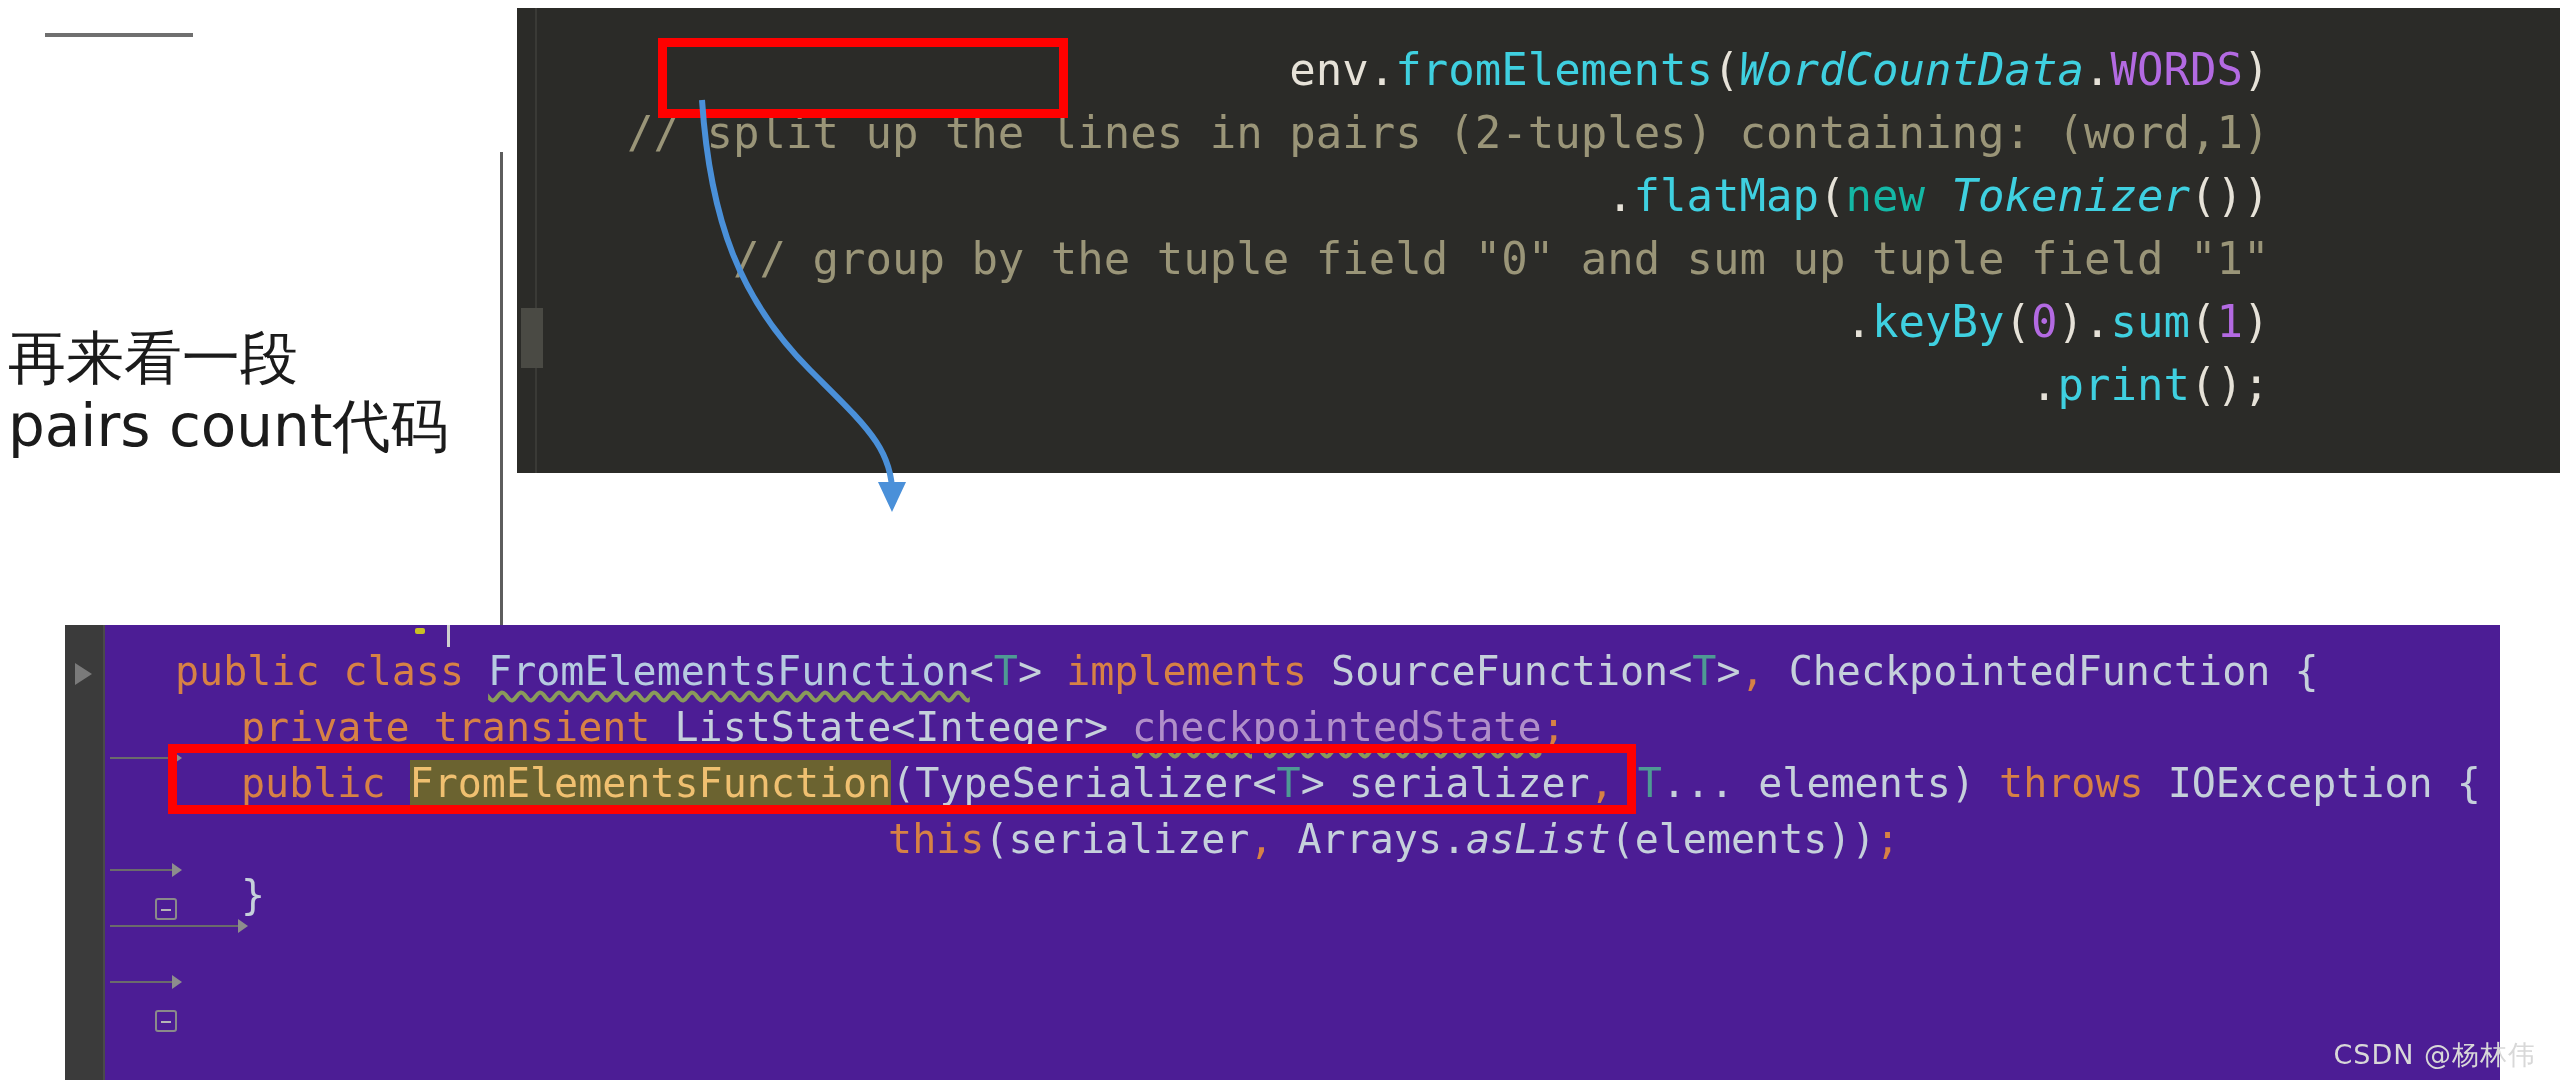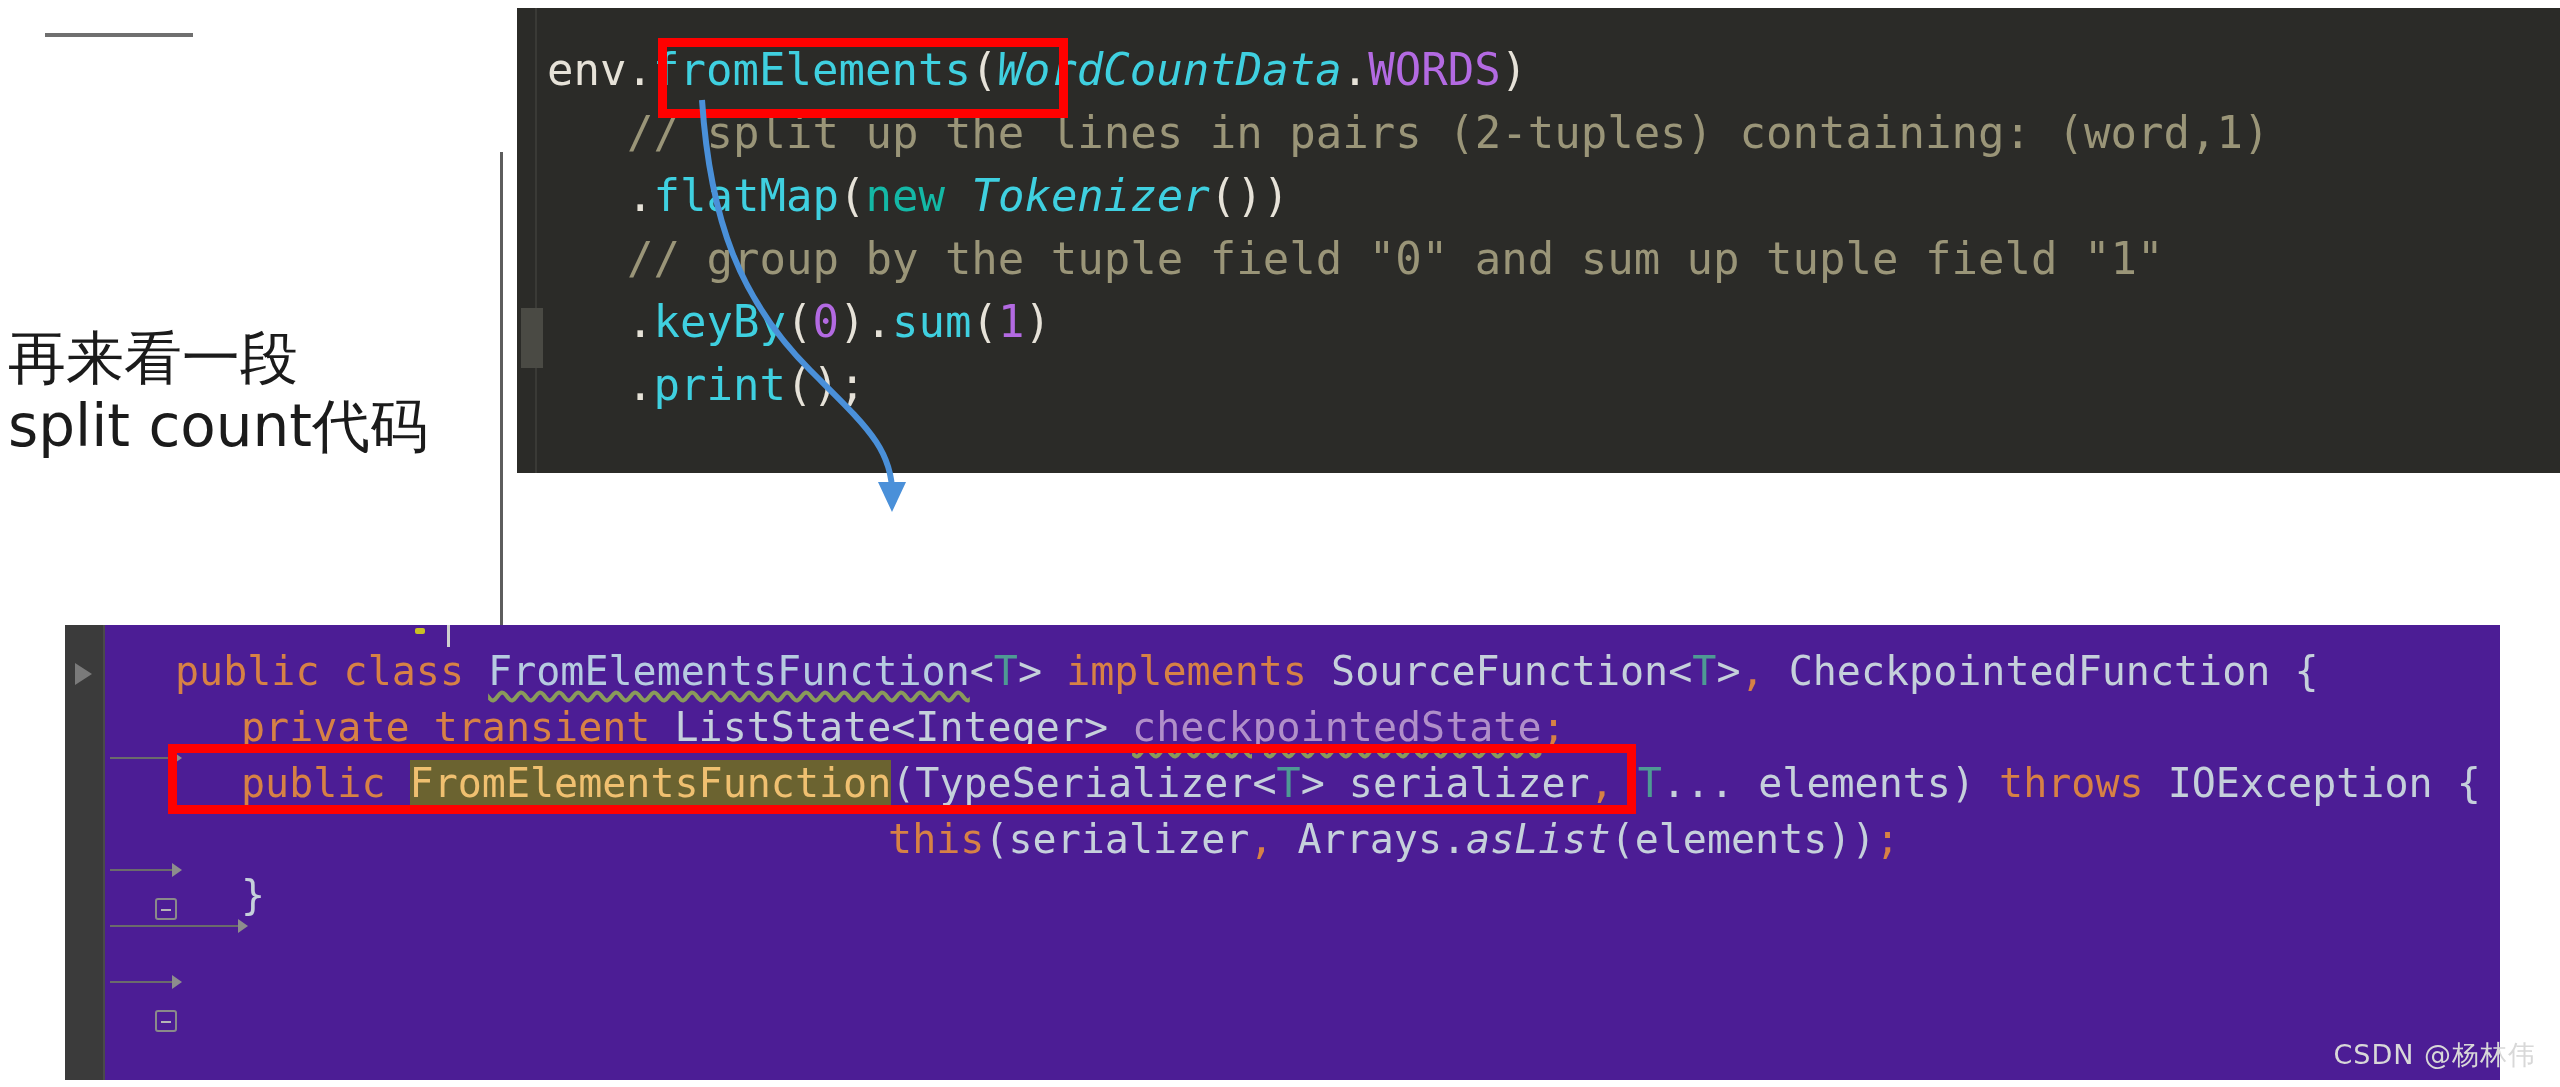--- a/index.html
+++ b/index.html
@@ -48,20 +48,21 @@
 
   
   #top-code-panel {
     position: absolute;
     left: 517px;
     top: 8px;
     width: 2043px;
     height: 465px;
     background: #2b2b28;
     overflow: hidden;
+    text-align: right;
   }
   #top-code-panel .code {
     position: absolute;
     left: 30px;
     top: 30px;
     font-family: "DejaVu Sans Mono", "Liberation Mono", monospace;
     font-size: 44px;
     line-height: 63px;
     white-space: pre;
     letter-spacing: 0px;
@@ -243,21 +244,21 @@
     background: #cfcfcf;
   }
 </style>
 </head>
 <body>
 
 <div id="short-rule"></div>
 <div id="vertical-rule"></div>
 
 <div id="annotation"><span>再来看一段</span>
-<span>split count代码</span></div>
+<span>pairs count代码</span></div>
 
 <div id="top-code-panel">
   <div id="top-panel-guide"></div>
   <div id="top-panel-fold"></div>
   <div class="code" id="top-code"><div style="height: 63px;"><span class="t-plain">env</span><span class="t-plain">.</span><span class="t-method">fromElements</span><span class="t-plain">(</span><span class="t-class">WordCountData</span><span class="t-plain">.</span><span class="t-field">WORDS</span><span class="t-plain">)</span></div><div style="height: 63px; padding-left: 80px;"><span class="t-comment">// split up the lines in pairs (2-tuples) containing: (word,1)</span></div><div style="height: 63px; padding-left: 80px;"><span class="t-plain">.</span><span class="t-method">flatMap</span><span class="t-plain">(</span><span class="t-kw-new">new </span><span class="t-class">Tokenizer</span><span class="t-plain">())</span></div><div style="height: 63px; padding-left: 80px;"><span class="t-comment">// group by the tuple field "0" and sum up tuple field "1"</span></div><div style="height: 63px; padding-left: 80px;"><span class="t-plain">.</span><span class="t-method">keyBy</span><span class="t-plain">(</span><span class="t-num">0</span><span class="t-plain">).</span><span class="t-method">sum</span><span class="t-plain">(</span><span class="t-num">1</span><span class="t-plain">)</span></div><div style="height: 63px; padding-left: 80px;"><span class="t-plain">.</span><span class="t-method">print</span><span class="t-plain">();</span></div></div>
 </div>
 
 <div id="bottom-code-panel">
   <div id="bottom-gutter"></div>
   <div id="bottom-gutter-divider"></div>

